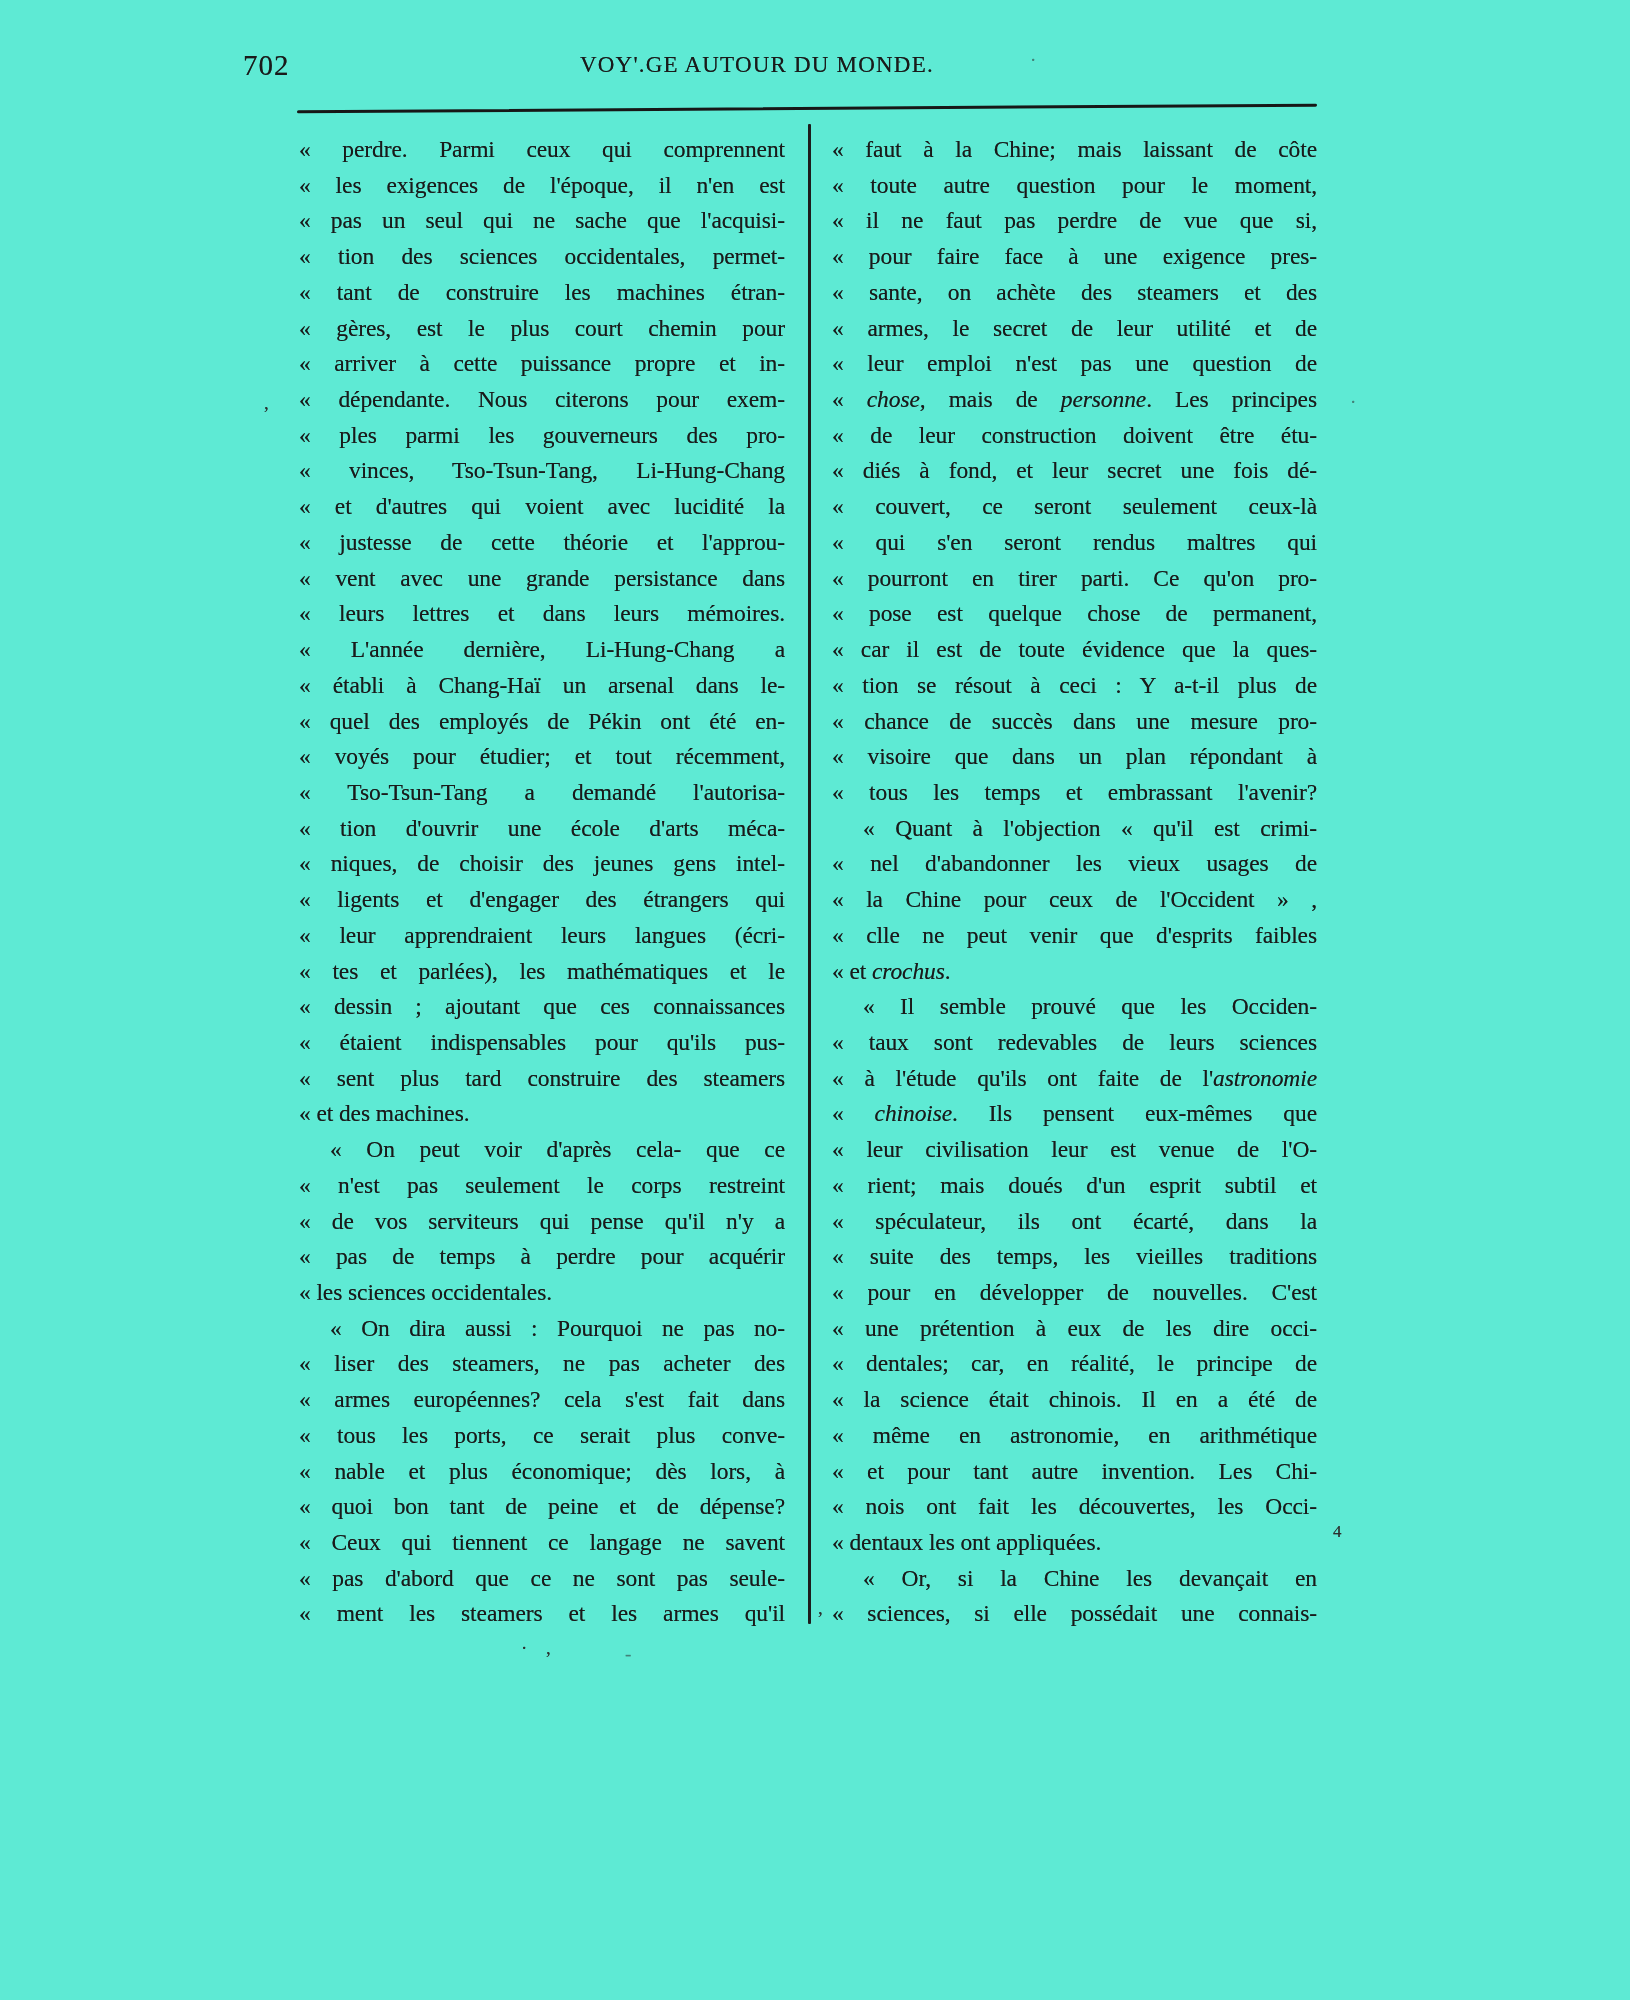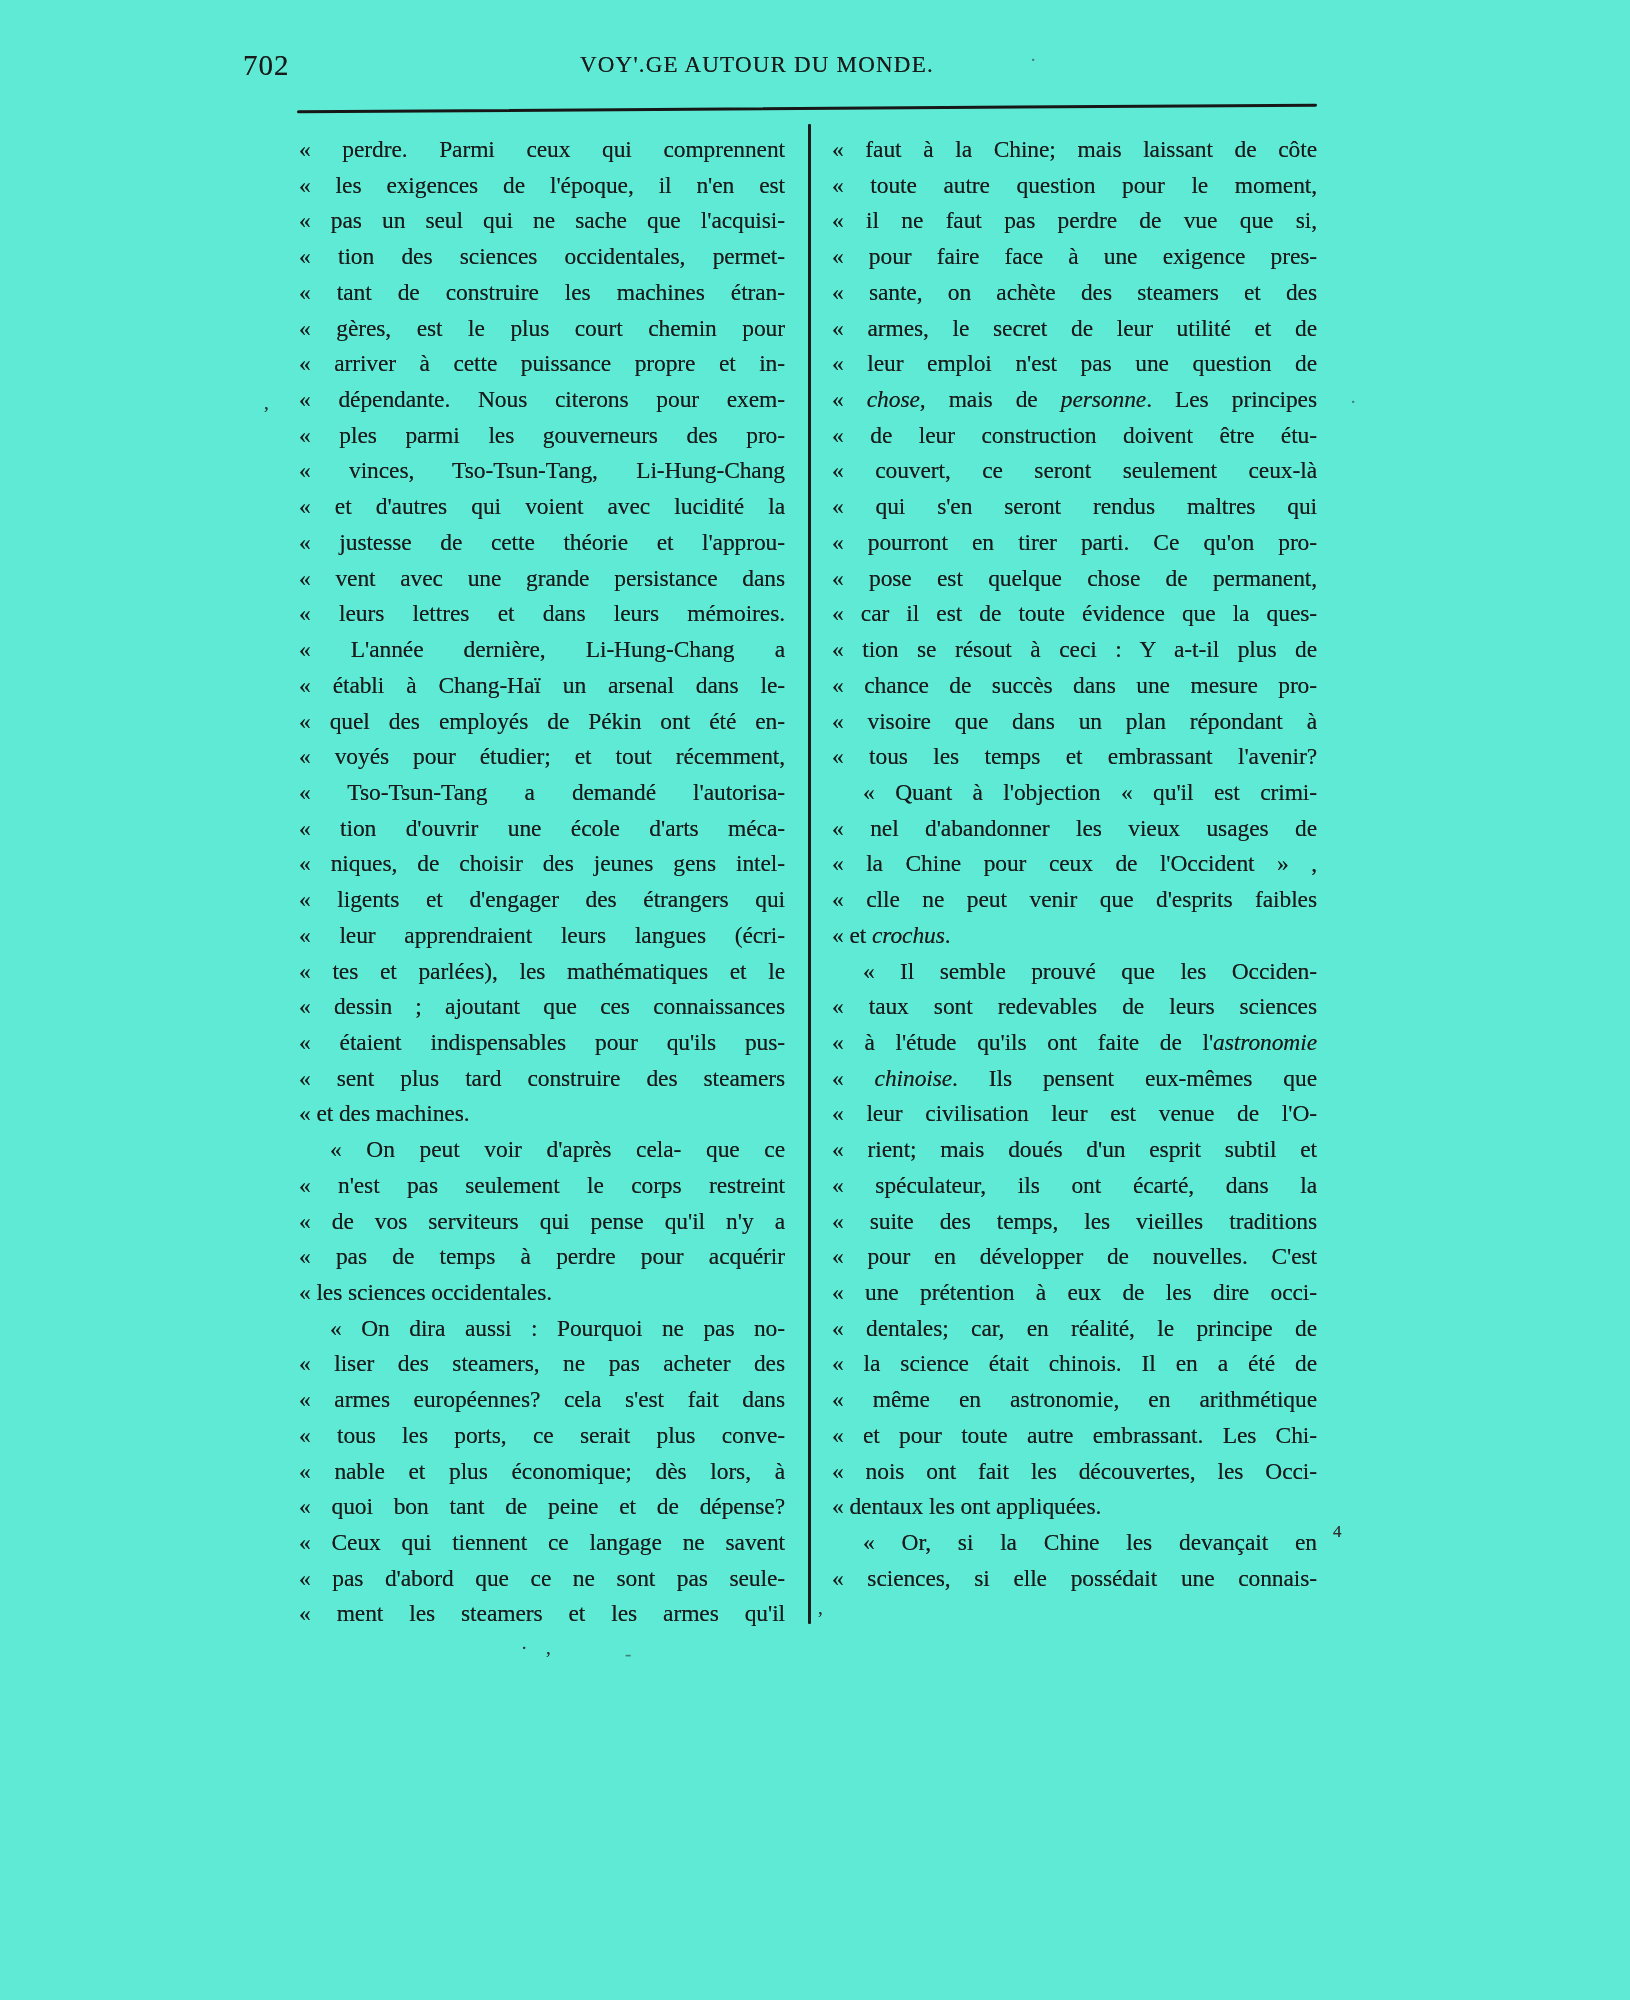--- a/index.html
+++ b/index.html
@@ -97,20 +97,21 @@
   <div class="col col-right">
       <div class="line">« faut à la Chine; mais laissant de côte</div>
       <div class="line">« toute autre question pour le moment,</div>
       <div class="line">« il ne faut pas perdre de vue que si,</div>
       <div class="line">« pour faire face à une exigence pres-</div>
       <div class="line">« sante, on achète des steamers et des</div>
       <div class="line">« armes, le secret de leur utilité et de</div>
       <div class="line">« leur emploi n'est pas une question de</div>
       <div class="line">« <i>chose,</i> mais de <i>personne</i>. Les principes</div>
       <div class="line">« de leur construction doivent être étu-</div>
+      <div class="line">« diés à fond, et leur secret une fois dé-</div>
       <div class="line">« couvert, ce seront seulement ceux-là</div>
       <div class="line">« qui s'en seront rendus maltres qui</div>
       <div class="line">« pourront en tirer parti. Ce qu'on pro-</div>
       <div class="line">« pose est quelque chose de permanent,</div>
       <div class="line">« car il est de toute évidence que la ques-</div>
       <div class="line">« tion se résout à ceci : Y a-t-il plus de</div>
       <div class="line">« chance de succès dans une mesure pro-</div>
       <div class="line">« visoire que dans un plan répondant à</div>
       <div class="line">« tous les temps et embrassant l'avenir?</div>
       <div class="line indent">« Quant à l'objection « qu'il est crimi-</div>
@@ -124,21 +125,21 @@
       <div class="line">« <i>chinoise</i>. Ils pensent eux-mêmes que</div>
       <div class="line">« leur civilisation leur est venue de l'O-</div>
       <div class="line">« rient; mais doués d'un esprit subtil et</div>
       <div class="line">« spéculateur, ils ont écarté, dans la</div>
       <div class="line">« suite des temps, les vieilles traditions</div>
       <div class="line">« pour en développer de nouvelles. C'est</div>
       <div class="line">« une prétention à eux de les dire occi-</div>
       <div class="line">« dentales; car, en réalité, le principe de</div>
       <div class="line">« la science était chinois. Il en a été de</div>
       <div class="line">« même en astronomie, en arithmétique</div>
-      <div class="line">« et pour toute autre embrassant. Les Chi-</div>
+      <div class="line">« et pour tant autre invention. Les Chi-</div>
       <div class="line">« nois ont fait les découvertes, les Occi-</div>
       <div class="line end">« dentaux les ont appliquées.</div>
       <div class="line indent">« Or, si la Chine les devançait en</div>
       <div class="line">« sciences, si elle possédait une connais-</div>
     </div>
 <span class="artifact" style="left: 264px; top: 393px;">,</span>
     <span class="artifact" style="left: 896px; top: 52px; opacity: 0.55;">·</span>
     <span class="artifact" style="left: 1030px; top: 50px; opacity: 0.55;">·</span>
     <span class="artifact" style="left: 1350px; top: 392px; opacity: 0.55;">·</span>
     <span class="artifact" style="left: 1333px; top: 1523px; font-size: 17px;">4</span>

